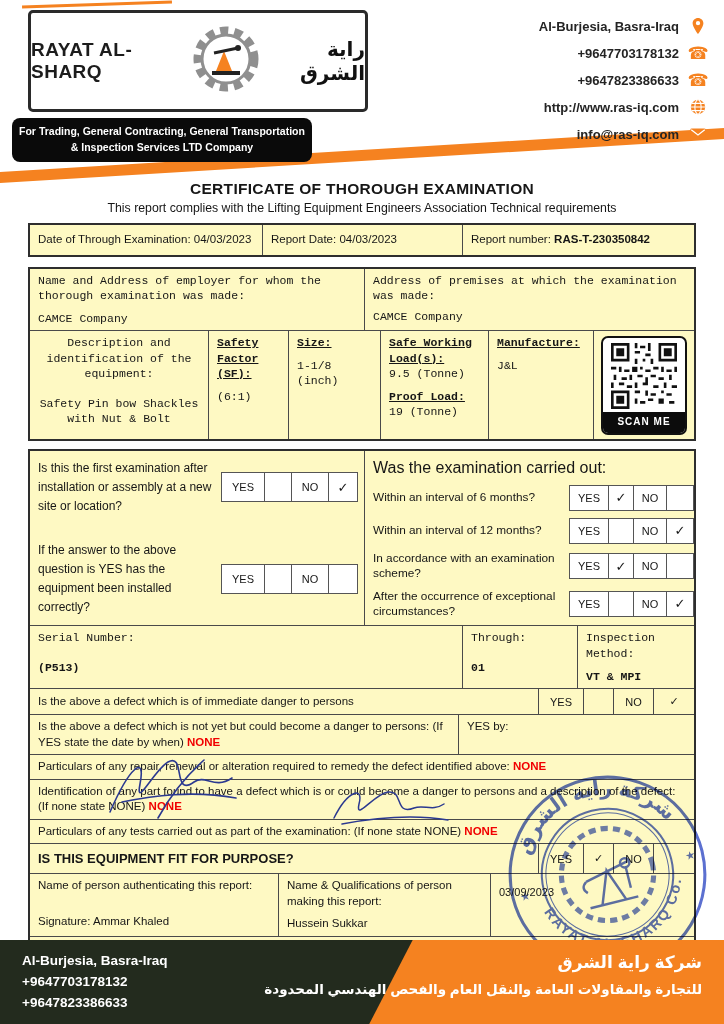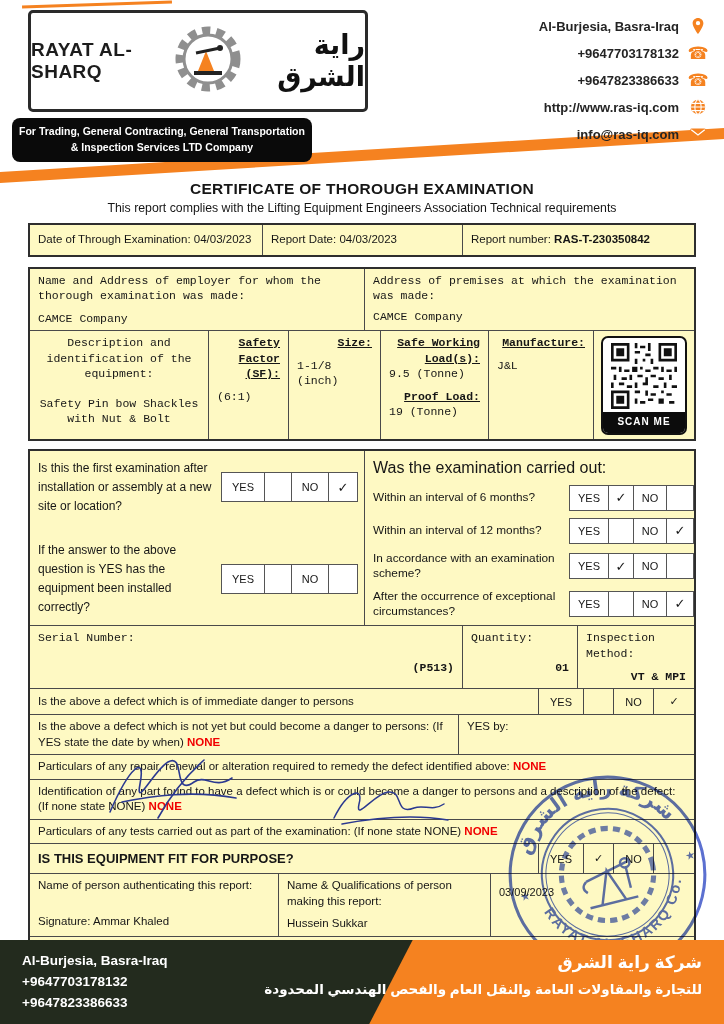--- a/index.html
+++ b/index.html
@@ -7,21 +7,21 @@
   .page{width:724px;height:1024px;background:#fff;position:relative;margin:0 auto;
         font-family:"Liberation Sans","DejaVu Sans",sans-serif;color:#161616;overflow:hidden;}
 
   
   .hdr{position:relative;height:176px;}
   .sliver{position:absolute;left:22px;top:3px;width:150px;height:3px;background:#f58220;transform:rotate(-2deg);}
   .band-svg{position:absolute;left:0;top:0;width:724px;height:200px;pointer-events:none;}
   .logo-box{position:absolute;left:28px;top:10px;width:340px;height:102px;border:3px solid #2a2a2a;border-radius:5px;
             display:flex;align-items:center;justify-content:center;gap:8px;background:#fff;}
   .logo-en{font-weight:bold;font-size:19px;letter-spacing:.5px;color:#1c1c1c;}
-  .logo-ar{font-weight:bold;font-size:27px;color:#111;}
+  .logo-ar{font-weight:bold;font-size:20px;color:#111;}
   .banner{position:absolute;left:12px;top:118px;width:300px;background:#0a0a0a;color:#fff;border-radius:8px;
           text-align:center;font-size:10.5px;font-weight:bold;line-height:1.5;padding:6px 6px;}
   .contacts{position:absolute;right:16px;top:16px;}
   .c-row{display:flex;justify-content:flex-end;align-items:center;gap:9px;margin-bottom:7px;
          font-size:13px;font-weight:bold;color:#242424;}
   .c-ico{width:20px;height:20px;display:inline-flex;align-items:center;justify-content:center;color:#f58220;font-size:17px;}
   .c-ico svg{width:18px;height:18px;}
 
   
   .title-block{text-align:center;margin:4px 0 8px;}
@@ -36,21 +36,21 @@
   .cell{border-left:1px solid #4a4a4a;padding:4px 8px;font-size:11.5px;line-height:1.35;}
   .cell:first-child{border-left:none;}
   .flex1{flex:1;}
   .w232{width:232px;flex:none;} .w200{width:200px;flex:none;}
   .w334{width:334px;flex:none;}
   .w178{width:178px;flex:none;text-align:center;} .w80{width:80px;flex:none;} .w92{width:92px;flex:none;}
   .w108{width:108px;flex:none;} .w105{width:105px;flex:none;}
   .w432{width:432px;flex:none;} .w115{width:115px;flex:none;}
   .w236{width:236px;flex:none;}
   .w212{width:212px;flex:none;} .w248{width:248px;flex:none;}
-  .b{font-weight:bold;text-align:right;} .u{text-decoration:underline;} .red{color:#f10000;font-weight:bold;}
+  .b{font-weight:bold;} .u{text-decoration:underline;} .red{color:#f10000;font-weight:bold;}
   .r1 .cell{padding:7px 8px;}
   .colcell{display:flex;flex-direction:column;font-family:Liberation Mono, monospace;}
   .val-gap{margin-top:7px;}
   .val-gap2{margin-top:14px;}
   .eq-cell{min-height:94px;}
 
   
   .q-left{padding:8px 6px 8px 8px;display:flex;flex-direction:column;justify-content:space-between;}
   .q-row{display:flex;align-items:center;margin-bottom:6px;}
   .q-text{flex:1;font-size:12px;line-height:1.6;padding-right:4px;}
@@ -313,21 +313,21 @@
         </div>
       </div>
     </div>
 
     <div class="row r5">
       <div class="cell w432 colcell">
         <div>Serial Number:</div>
         <div class="b val-gap2">(P513)</div>
       </div>
       <div class="cell w115 colcell">
-        <div>Quantity:</div>
+        <div>Through:</div>
         <div class="b val-gap2">01</div>
       </div>
       <div class="cell flex1 colcell">
         <div>Inspection Method:</div>
         <div class="b val-gap">VT &amp; MPI</div>
       </div>
     </div>
 
     <div class="row r6">
       <div class="cell flex1 vc">Is the above a defect which is of immediate danger to persons</div>

